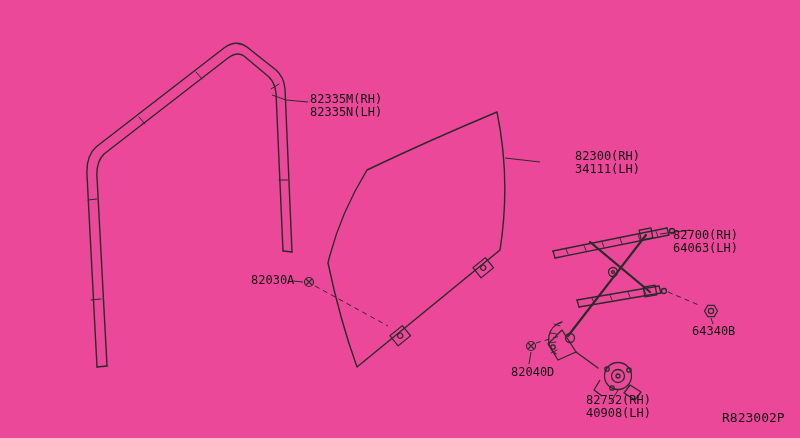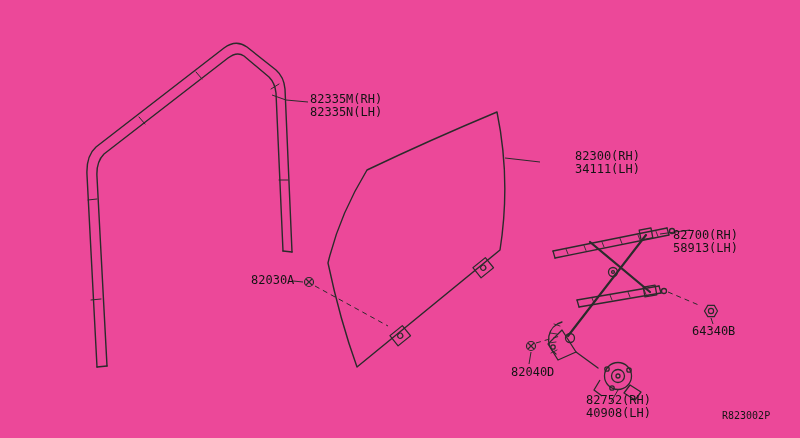--- a/index.html
+++ b/index.html
@@ -10,21 +10,21 @@
     color:#111;
   }
   .canvas { position:relative; width:800px; height:438px; background:#ec4899; }
   .canvas svg { position:absolute; left:0; top:0; }
   .part-label {
     position:absolute; font-size:12px; line-height:13px;
     white-space:nowrap; color:#141414; cursor:default;
   }
   .ref-code {
     position:absolute; left:722px; top:410px;
-    font-size:10px; color:#141414;
+    font-size:13px; color:#141414;
   }
 </style>
 </head>
 <body>
 
 <div class="canvas">
 
   <svg width="800" height="438" viewBox="0 0 800 438">
 
     <g stroke="#2b2b2b" fill="none" stroke-width="1.4" stroke-linecap="round" stroke-linejoin="round">
@@ -127,21 +127,21 @@
     <div>82335N(LH)</div>
   </div>
 
   <div class="part-label" style="left:542px; top:150px;margin-left:33px;">
     <div>82300(RH)</div>
     <div>34111(LH)</div>
   </div>
 
   <div class="part-label" style="left:673px; top:218px;margin-top:11px;">
     <div>82700(RH)</div>
-    <div>58913(LH)</div>
+    <div>64063(LH)</div>
   </div>
 
   <div class="part-label" style="left:251px; top:274px;">
     <div>82030A</div>
   </div>
 
   <div class="part-label" style="left:692px; top:325px;">
     <div>64340B</div>
   </div>
 

